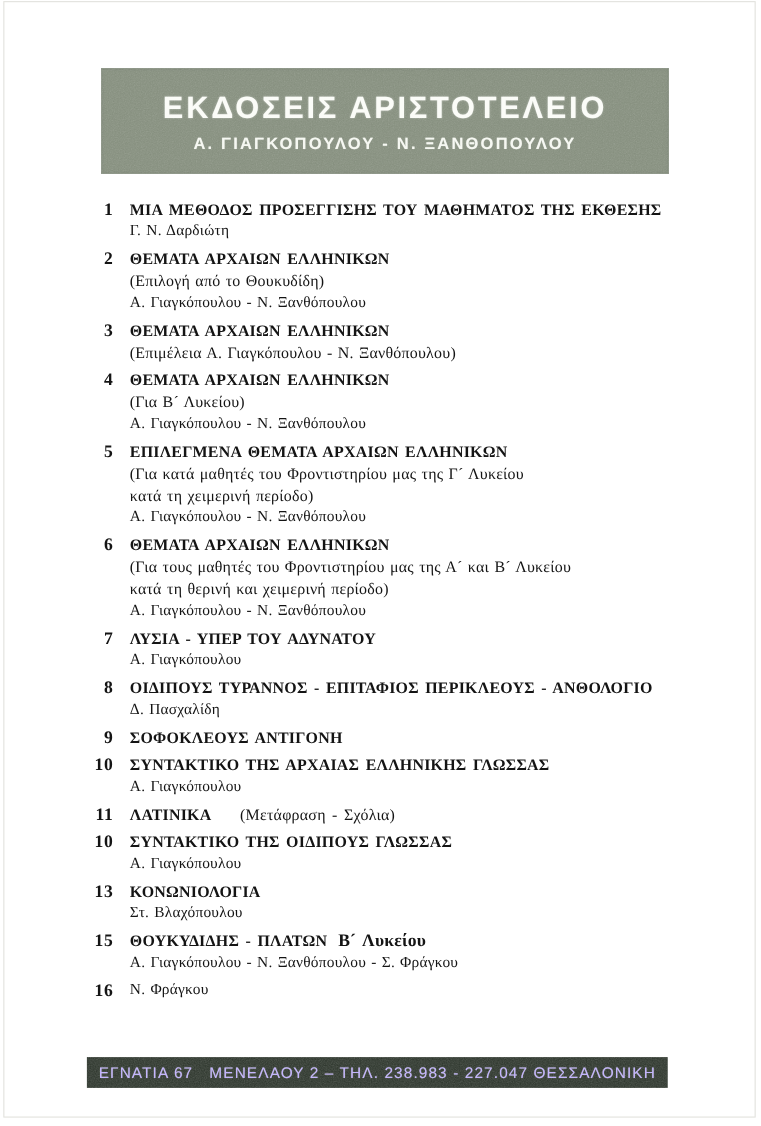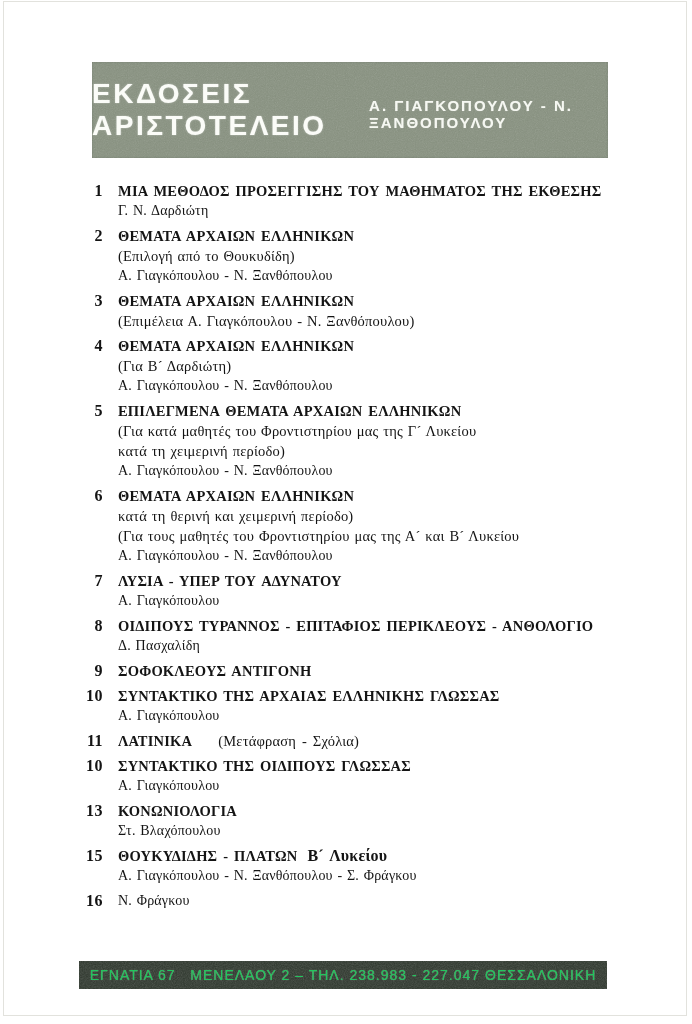--- a/index.html
+++ b/index.html
@@ -17,21 +17,21 @@
   
   .band{position:absolute;overflow:hidden;}
   .band svg.noise{position:absolute;inset:0;width:100%;height:100%;}
   .band .band-inner{position:relative;z-index:2;}
   .header-band{
     left:92px;top:62px;width:516px;height:96px;
     background:#87917f;
     box-shadow:0 0 2px rgba(90,100,85,.6) inset;
   }
   .header-band .band-inner{
-    height:100%;display:flex;align-items:center;justify-content:center;
+    height:100%;display:flex;flex-direction:column;align-items:center;justify-content:center;
   }
   .header-title{
     font-family:"Liberation Sans","DejaVu Sans",sans-serif;
     font-weight:bold;font-size:28px;letter-spacing:2.5px;
     color:#fbfcf8;text-shadow:0 0 2px rgba(255,255,255,.45);
     line-height:32px;
   }
   .header-subtitle{
     font-family:"Liberation Sans","DejaVu Sans",sans-serif;
     font-weight:bold;font-size:15px;letter-spacing:2px;
@@ -60,21 +60,21 @@
   
   .footer-band{
     left:79px;top:961px;width:528px;height:28px;
     background:#2c352b;
   }
   .footer-band .band-inner{
     height:100%;display:flex;align-items:center;justify-content:center;
   }
   .footer-text{
     font-family:"Liberation Sans","DejaVu Sans",sans-serif;
-    font-size:14px;letter-spacing:1px;color:#22c55e;
+    font-size:14px;letter-spacing:1px;color:#c4b5fd;
     white-space:pre;text-shadow:0 0 1px rgba(220,228,210,.5);
   }
 </style>
 </head>
 <body>
 
 <div class="scan-frame"></div>
 
 <div class="band header-band">
   <svg class="noise" aria-hidden="true">
@@ -113,41 +113,41 @@
     <div class="item-body">
       <div class="title"><span class="t-main">ΘΕΜΑΤΑ ΑΡΧΑΙΩΝ ΕΛΛΗΝΙΚΩΝ</span></div>
     <div class="note">(Επιμέλεια Α. Γιαγκόπουλου - Ν. Ξανθόπουλου)</div>
       </div>
   </li>
 
   <li class="item">
     <span class="num">4</span>
     <div class="item-body">
       <div class="title"><span class="t-main">ΘΕΜΑΤΑ ΑΡΧΑΙΩΝ ΕΛΛΗΝΙΚΩΝ</span></div>
-    <div class="note">(Για  Β´ Δαρδιώτη)</div>
+    <div class="note">(Για  Β´ Λυκείου)</div>
         <div class="authors">Α. Γιαγκόπουλου - Ν. Ξανθόπουλου</div>
       </div>
   </li>
 
   <li class="item">
     <span class="num">5</span>
     <div class="item-body">
       <div class="title"><span class="t-main">ΕΠΙΛΕΓΜΕΝΑ ΘΕΜΑΤΑ ΑΡΧΑΙΩΝ ΕΛΛΗΝΙΚΩΝ</span></div>
     <div class="note">(Για κατά μαθητές του Φροντιστηρίου μας της Γ´ Λυκείου</div>
         <div class="note">κατά τη χειμερινή περίοδο)</div>
         <div class="authors">Α. Γιαγκόπουλου - Ν. Ξανθόπουλου</div>
       </div>
   </li>
 
   <li class="item">
     <span class="num">6</span>
     <div class="item-body">
       <div class="title"><span class="t-main">ΘΕΜΑΤΑ ΑΡΧΑΙΩΝ ΕΛΛΗΝΙΚΩΝ</span></div>
-    <div class="note">κατά τη θερινή και χειμερινή περίοδο)</div>
-        <div class="note">(Για τους μαθητές του Φροντιστηρίου μας της Α´ και Β´ Λυκείου</div>
+    <div class="note">(Για τους μαθητές του Φροντιστηρίου μας της Α´ και Β´ Λυκείου</div>
+        <div class="note">κατά τη θερινή και χειμερινή περίοδο)</div>
         <div class="authors">Α. Γιαγκόπουλου - Ν. Ξανθόπουλου</div>
       </div>
   </li>
 
   <li class="item">
     <span class="num">7</span>
     <div class="item-body">
       <div class="title"><span class="t-main">ΛΥΣΙΑ - ΥΠΕΡ ΤΟΥ ΑΔΥΝΑΤΟΥ</span></div>
     <div class="authors">Α. Γιαγκόπουλου</div>
       </div>

